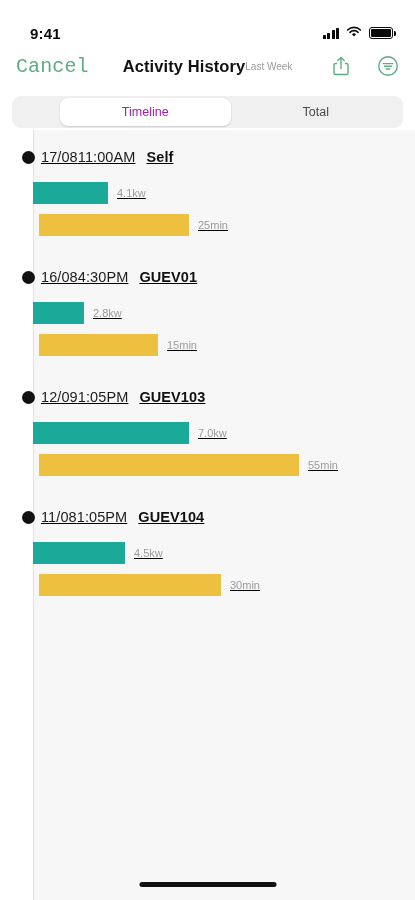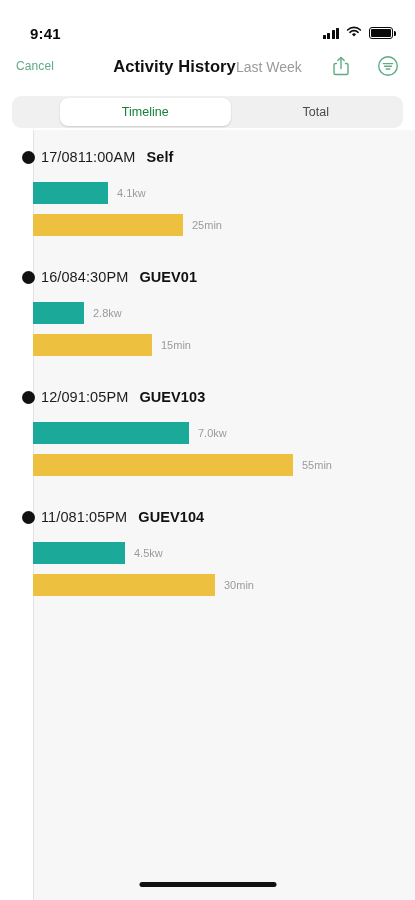--- a/index.html
+++ b/index.html
@@ -49,43 +49,43 @@
   
   .navbar {
     height:48px;
     display:flex;
     align-items:center;
     padding:0 16px;
     background:#ffffff;
     position:relative;
   }
   .cancel-btn {
-    font-size:12px;
+    font-size:20px;
     color:#5dac84;
     background:none; border:none;
     cursor:pointer;
-    font-family:Liberation Sans, sans-serif;
+    font-family:Liberation Mono, monospace;
     padding:0;
     letter-spacing:.1px;
   }
   .nav-title-wrap {
     position:absolute;
     left:0; right:0; top:0; bottom:0;
     display:flex; 
     align-items:center; justify-content:center;
     pointer-events:none;
   }
   .nav-title {
     font-size:16.5px;
     font-weight:700;
     color:#111111;
     letter-spacing:.1px;
   }
   .nav-subtitle {
-    font-size:14px;
+    font-size:10px;
     color:#9a9a9a;
     margin-top:1px;
   }
   .nav-actions {
     margin-left:auto;
     display:flex;
     align-items:center;
     gap:26px;
     z-index:2;
   }
@@ -105,31 +105,32 @@
     flex:1;
     display:flex; align-items:center; justify-content:center;
     font-size:12.5px;
     color:#4a4a4a;
     border-radius:8px;
     cursor:pointer;
     user-select:none;
   }
   .seg.active {
     background:#ffffff;
-    color:#15803d;
+    color:#a21caf;
     box-shadow:0 1px 2px rgba(0,0,0,.14), 0 0 1px rgba(0,0,0,.1);
     margin-left:46px;
   }
 
   
   .content {
     position:absolute;
     left:0; right:0;
     top:130px; bottom:0;
     background:#ffffff;
+    text-decoration:underline;
   }
   .track-bg {
     position:absolute;
     left:33px; top:0; bottom:0; right:0;
     background:#f7f7f7;
   }
   .track-line {
     position:absolute;
     left:33px; top:0; bottom:0;
     width:1px;
@@ -168,21 +169,21 @@
     margin-left:11px;
     letter-spacing:.1px;
   }
 
   .bar-row {
     display:flex;
     align-items:center;
     padding-left:33px;
   }
   .bar-row.power { margin-top:12px; }
-  .bar-row.time  { margin-top:10px; }
+  .bar-row.time  { margin-top:10px;margin-left:6px; }
   .bar {
     height:22px;
     flex:0 0 auto;
   }
   .bar.power { background:#1baa9a; }
   .bar.time  { background:#edc13f; }
   .bar-label {
     font-size:11px;
     color:#9b9b9b;
     margin-left:9px;

